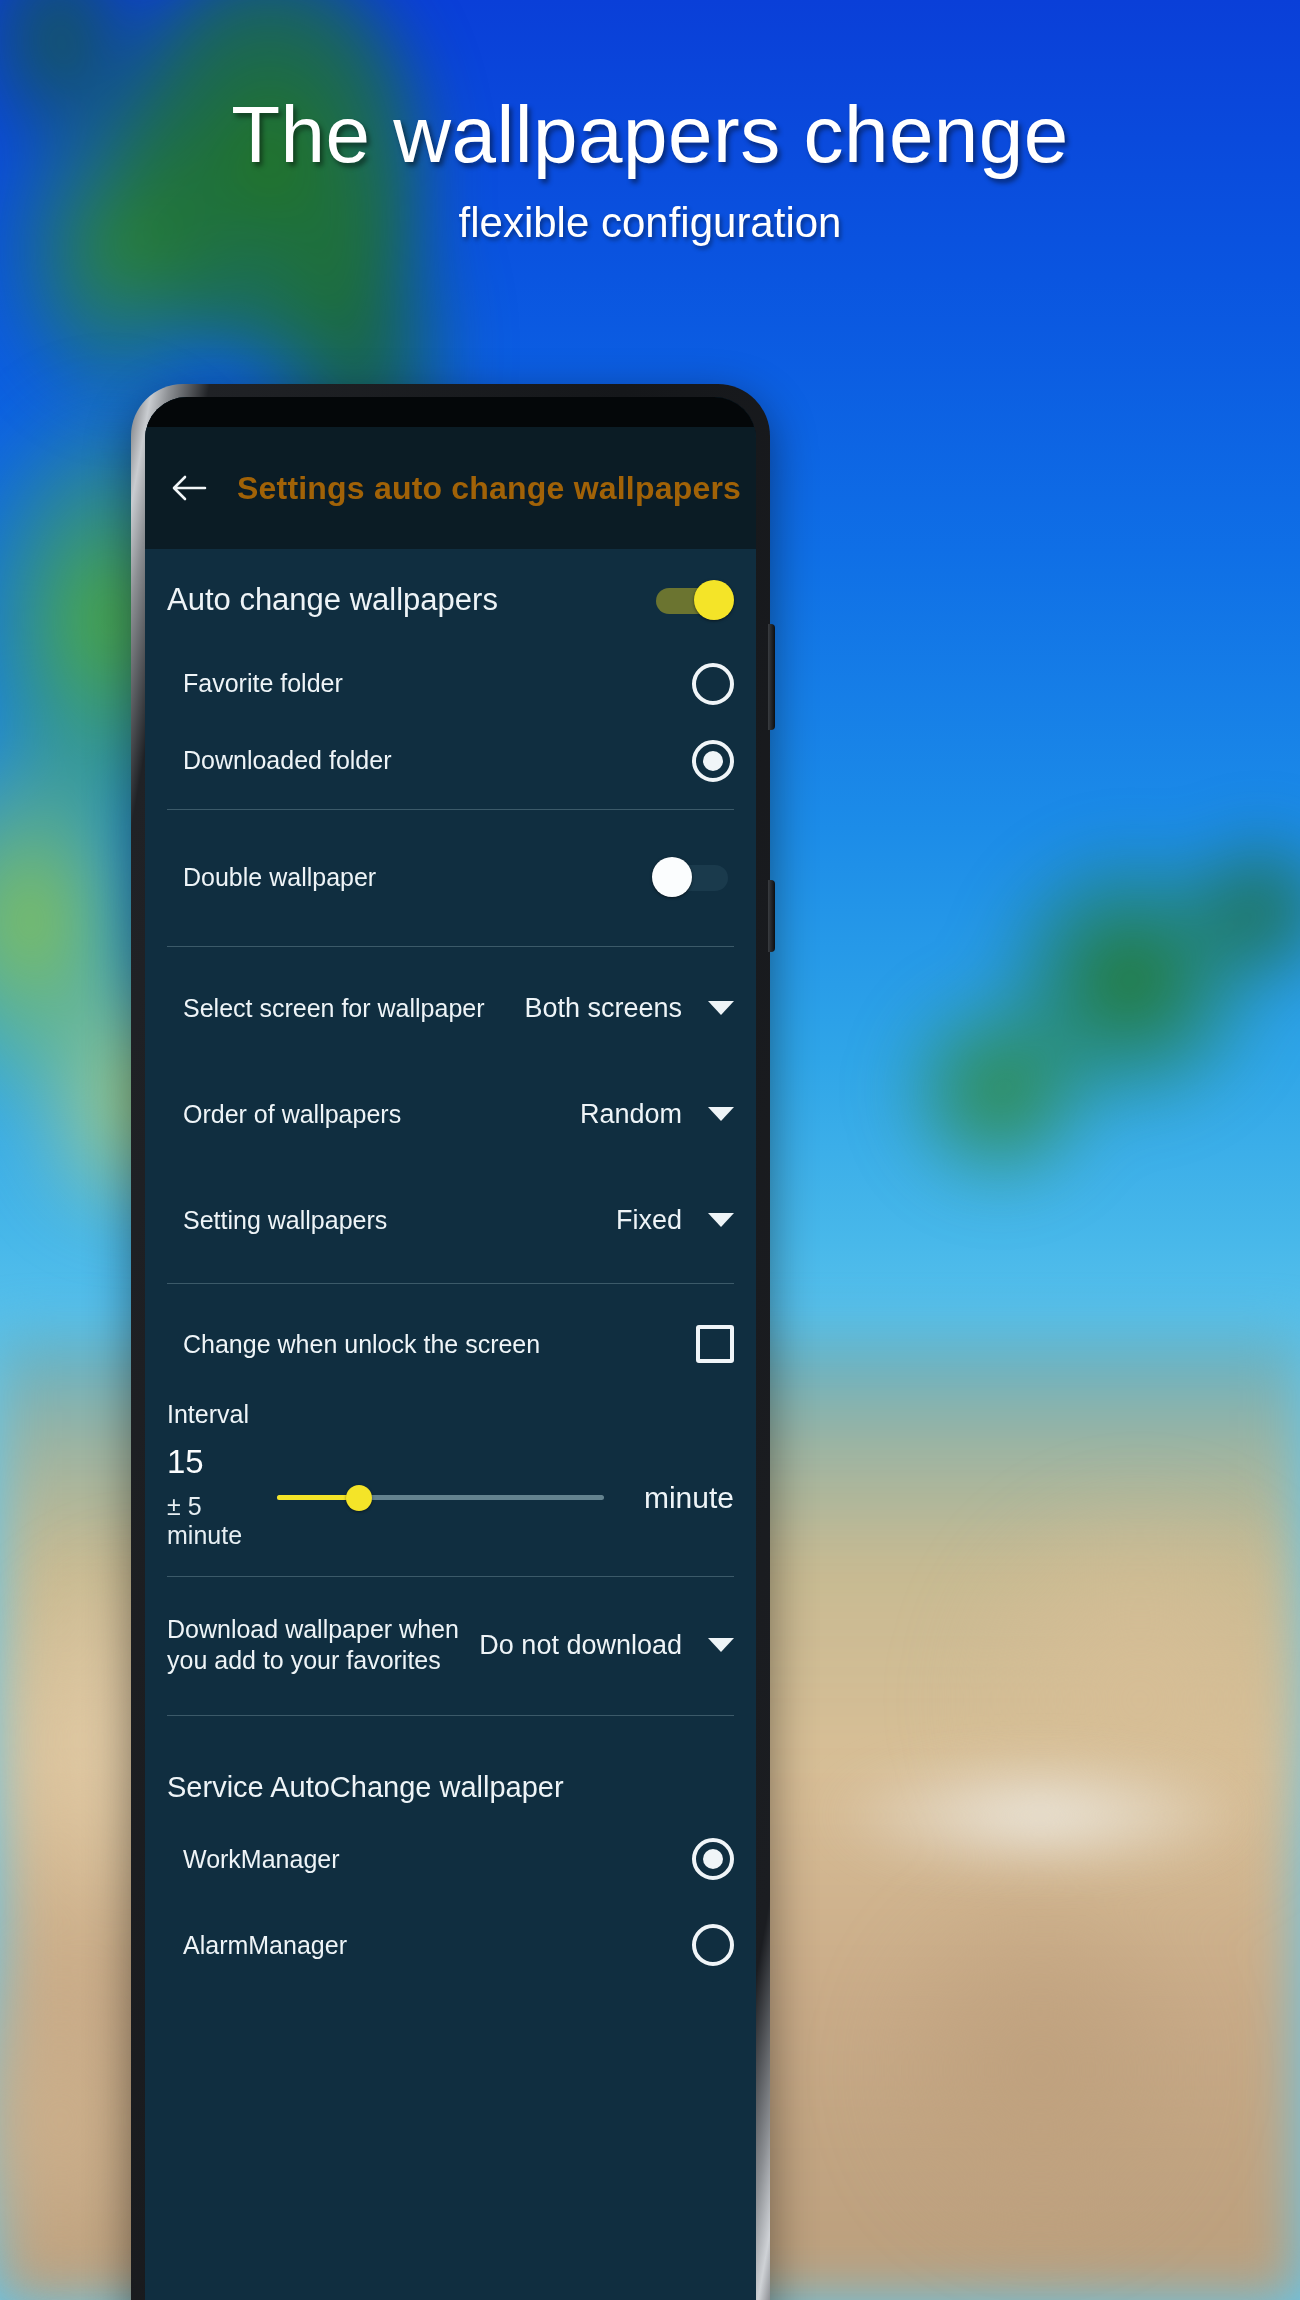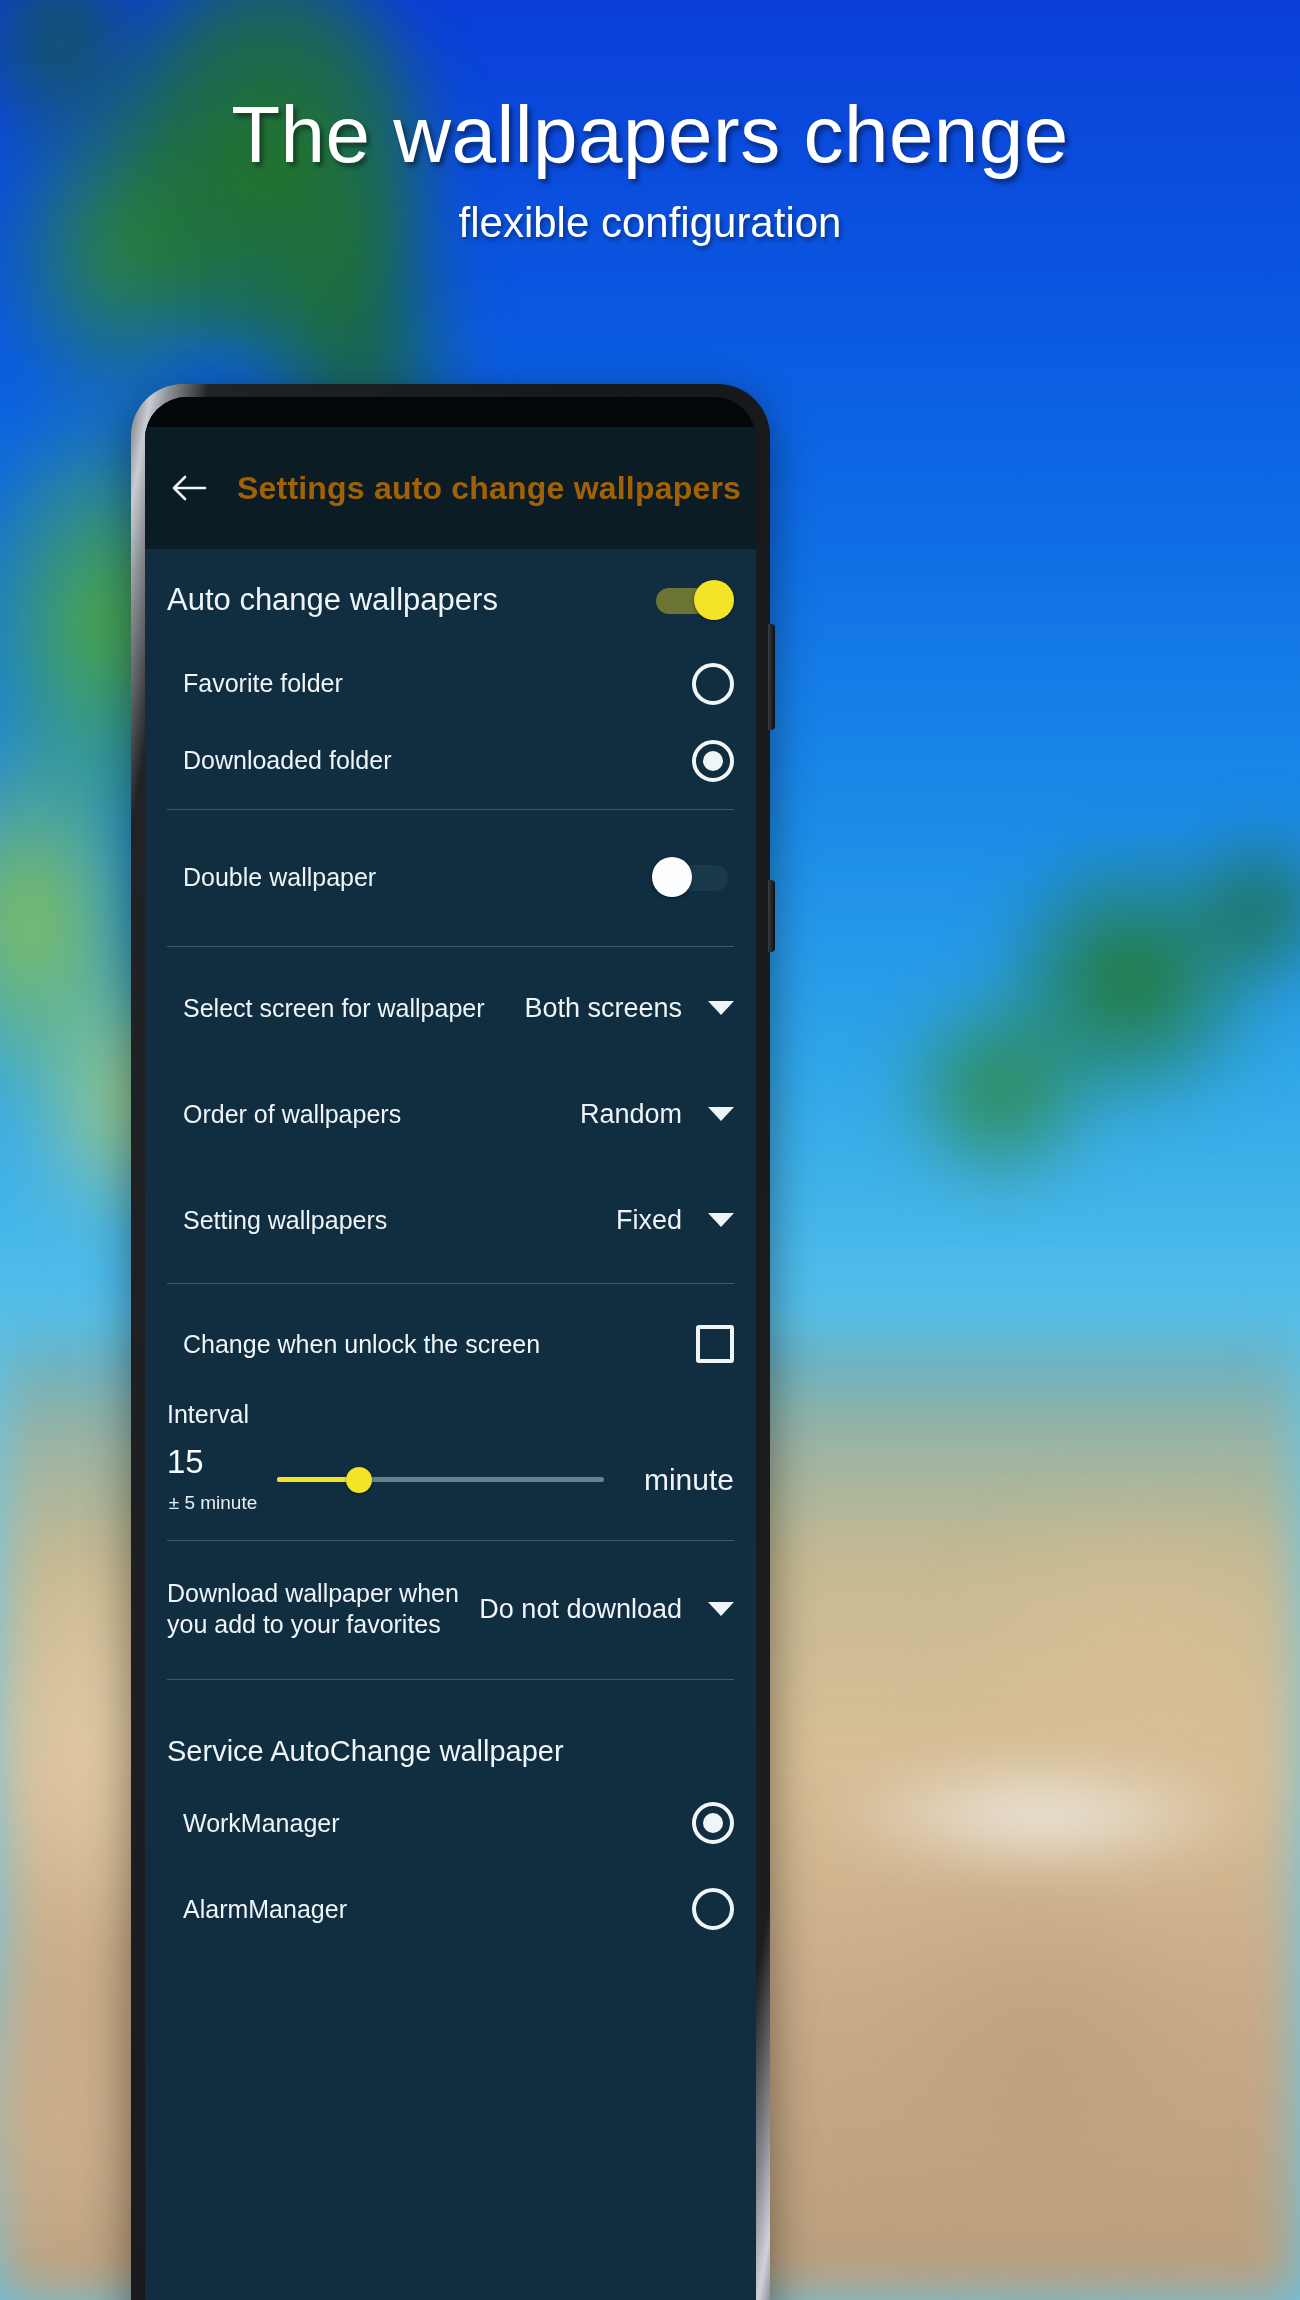--- a/index.html
+++ b/index.html
@@ -251,21 +251,21 @@
     border-right:13px solid transparent;
     border-top:14px solid #eef4f7;
   }
 
   
   .interval-block { padding-top:4px; }
   .interval-title { font-size:25px; color:#eef4f7; margin-bottom:16px; }
   .interval-row { display:flex; align-items:center; gap:18px; }
   .interval-num-col { width:92px; flex:0 0 auto; }
   .interval-num { font-size:33px; color:#fbfdfe; line-height:1; }
-  .interval-sub { font-size:19px; color:#e6eef2; margin-top:14px;text-align:center; }
+  .interval-sub { font-size:25px; color:#e6eef2; margin-top:14px; }
   .slider {
     position:relative; flex:1 1 auto; height:36px;
     display:flex; align-items:center; cursor:pointer;
   }
   .slider .rail {
     position:absolute; left:0; right:0; height:5px;
     border-radius:3px; background:#64838f;
   }
   .slider .fill {
     position:absolute; left:0; height:5px;

